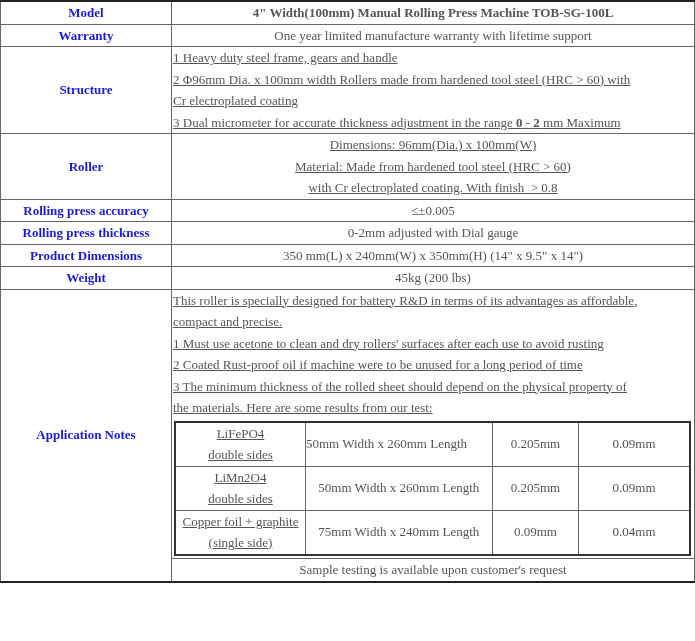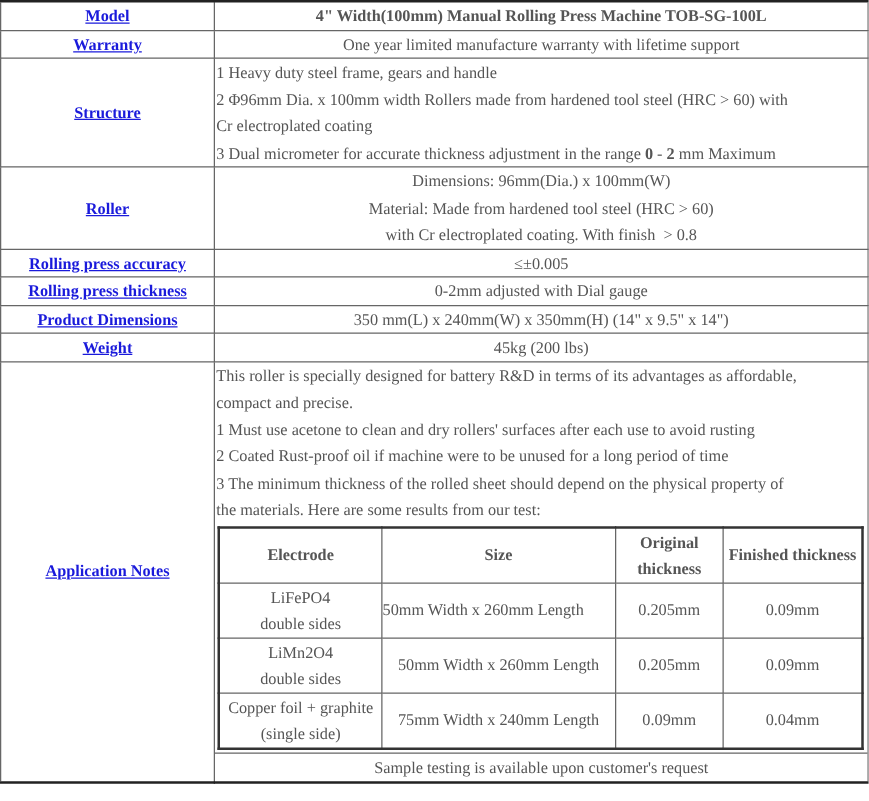--- a/index.html
+++ b/index.html
@@ -20,27 +20,26 @@
     border: 1px solid #666;
     padding: 0 2px;
     line-height: 21.5px;
     vertical-align: middle;
   }
   .spec td.label {
     width: 166px;
     text-align: center;
     font-weight: bold;
     color: #1a1adb;
-    text-decoration: underline;
   }
   .spec td.val { text-align: center; }
   .spec td.val.left { text-align: left; padding-left: 1px; }
   .spec tr.model td { color: #555; }
   .spec tr.model td.val { font-weight: bold; }
-  .line { display: block; }
+  .line { display: block; text-decoration: underline; }
   .inner {
     border-collapse: collapse;
     width: 517px;
     margin: 2px 0 2px 2px;
     border: 2px solid #333;
     font-family: "Liberation Serif", "DejaVu Serif", serif;
     font-size: 13px;
     color: #555;
     table-layout: fixed;
   }
@@ -119,29 +118,20 @@
         <span class="line">the materials. Here are some results from our test:</span>
       </div>
       <table class="inner">
         <colgroup>
               <col class="c1">
               <col class="c2">
               <col class="c3">
               <col class="c4">
             </colgroup>
         <tbody>
-              <tr>
-          <th>Electrode</th>
-          <th>Size</th>
-          <th>
-            <span class="line">Original</span>
-            <span class="line">thickness</span>
-          </th>
-          <th style="white-space:nowrap">Finished thickness</th>
-        </tr>
         <tr>
           <td>
             <span class="line">LiFePO4</span>
             <span class="line">double sides</span>
           </td>
           <td style="white-space:nowrap;text-align:left">50mm Width x 260mm Length</td>
           <td>0.205mm</td>
           <td>0.09mm</td>
         </tr>
         <tr>

